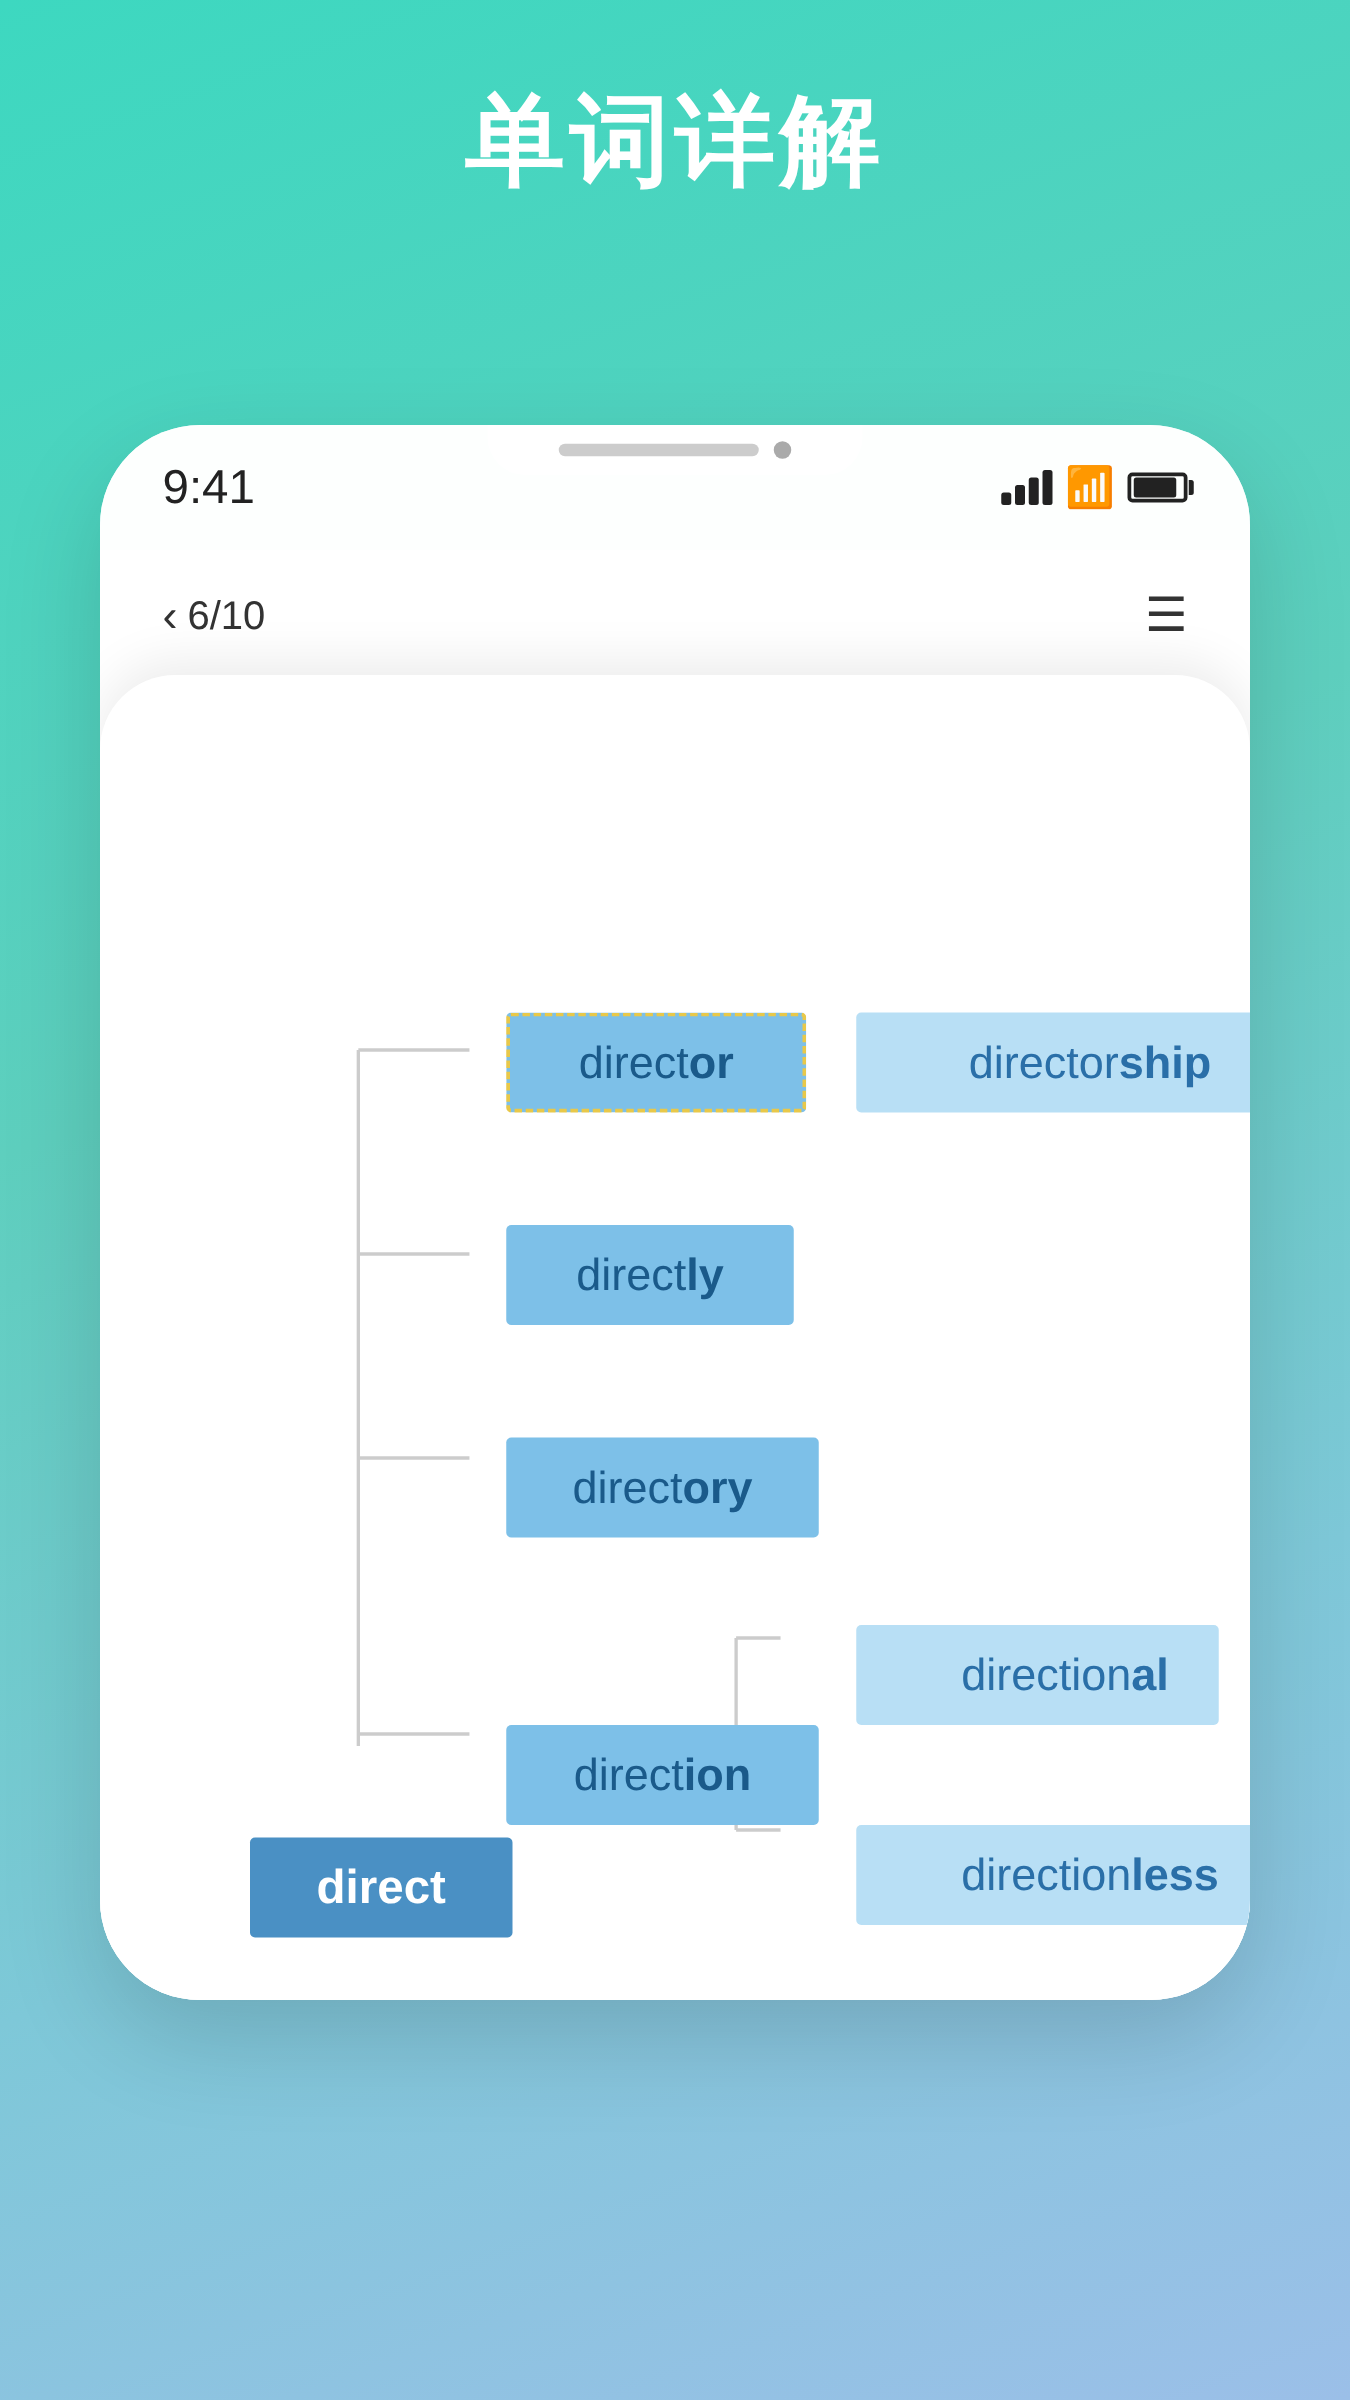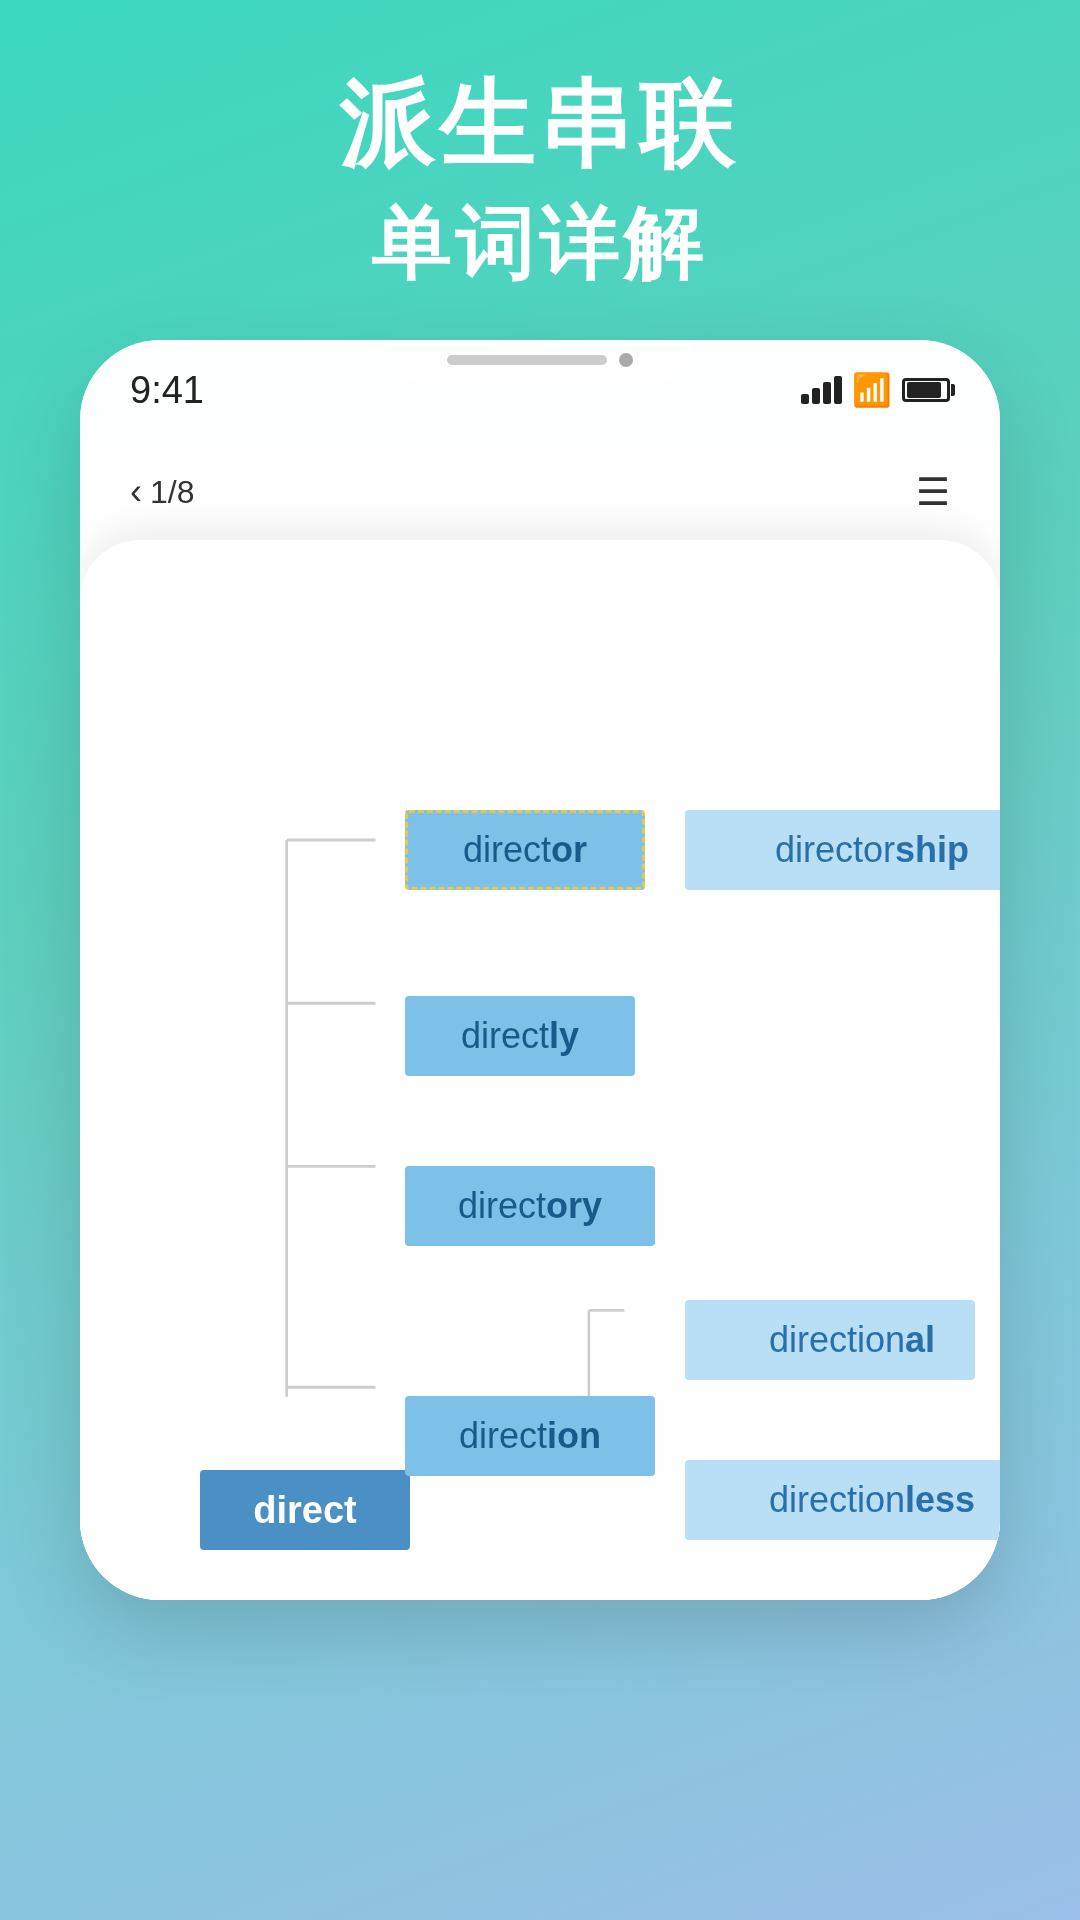--- a/index.html
+++ b/index.html
@@ -326,21 +326,20 @@
       font-weight: 500;
     }
     .node-light {
       background: #b8dff5;
       color: #2a6fa8;
       padding-left: 44px;
     }
     .node-medium {
       background: #7dc0e8;
       color: #1a5a8a;
-      margin-top: 16px;
     }
     .node-dark {
       background: #4a90c4;
       color: white;
     }
     .node-dashed {
       border: 3px dashed #e8c84a;
       background: #7dc0e8;
       color: #1a5a8a;
     }
@@ -351,21 +350,20 @@
       top: 0; left: 0;
       width: 100%;
       height: 100%;
       pointer-events: none;
     }
   </style>
 </head>
 <body>
 
 <div class="header-text">
-  <div class="line1">派生串联</div>
   <div class="line2">单词详解</div>
 </div>
 
 <div class="phone-frame">
 
   <div class="phone-top">
     <div class="phone-notch">
       <div class="phone-notch-bar"></div>
       <div class="phone-notch-dot"></div>
     </div>
@@ -382,21 +380,21 @@
         <div class="battery-fill"></div>
       </div>
     </div>
   </div>
 
   <div class="app-content">
 
     <div class="nav-bar">
       <div class="nav-back">
         <span class="chevron">‹</span>
-        <span>1/8</span>
+        <span>6/10</span>
       </div>
       <div class="settings-icon">☰</div>
     </div>
 
     <div class="word-section">
       <div class="word-row">
         <span class="word-title">direct</span>
         <div class="word-icons">
           <span class="star-icon">☆</span>
           <span class="back-icon">←</span>

